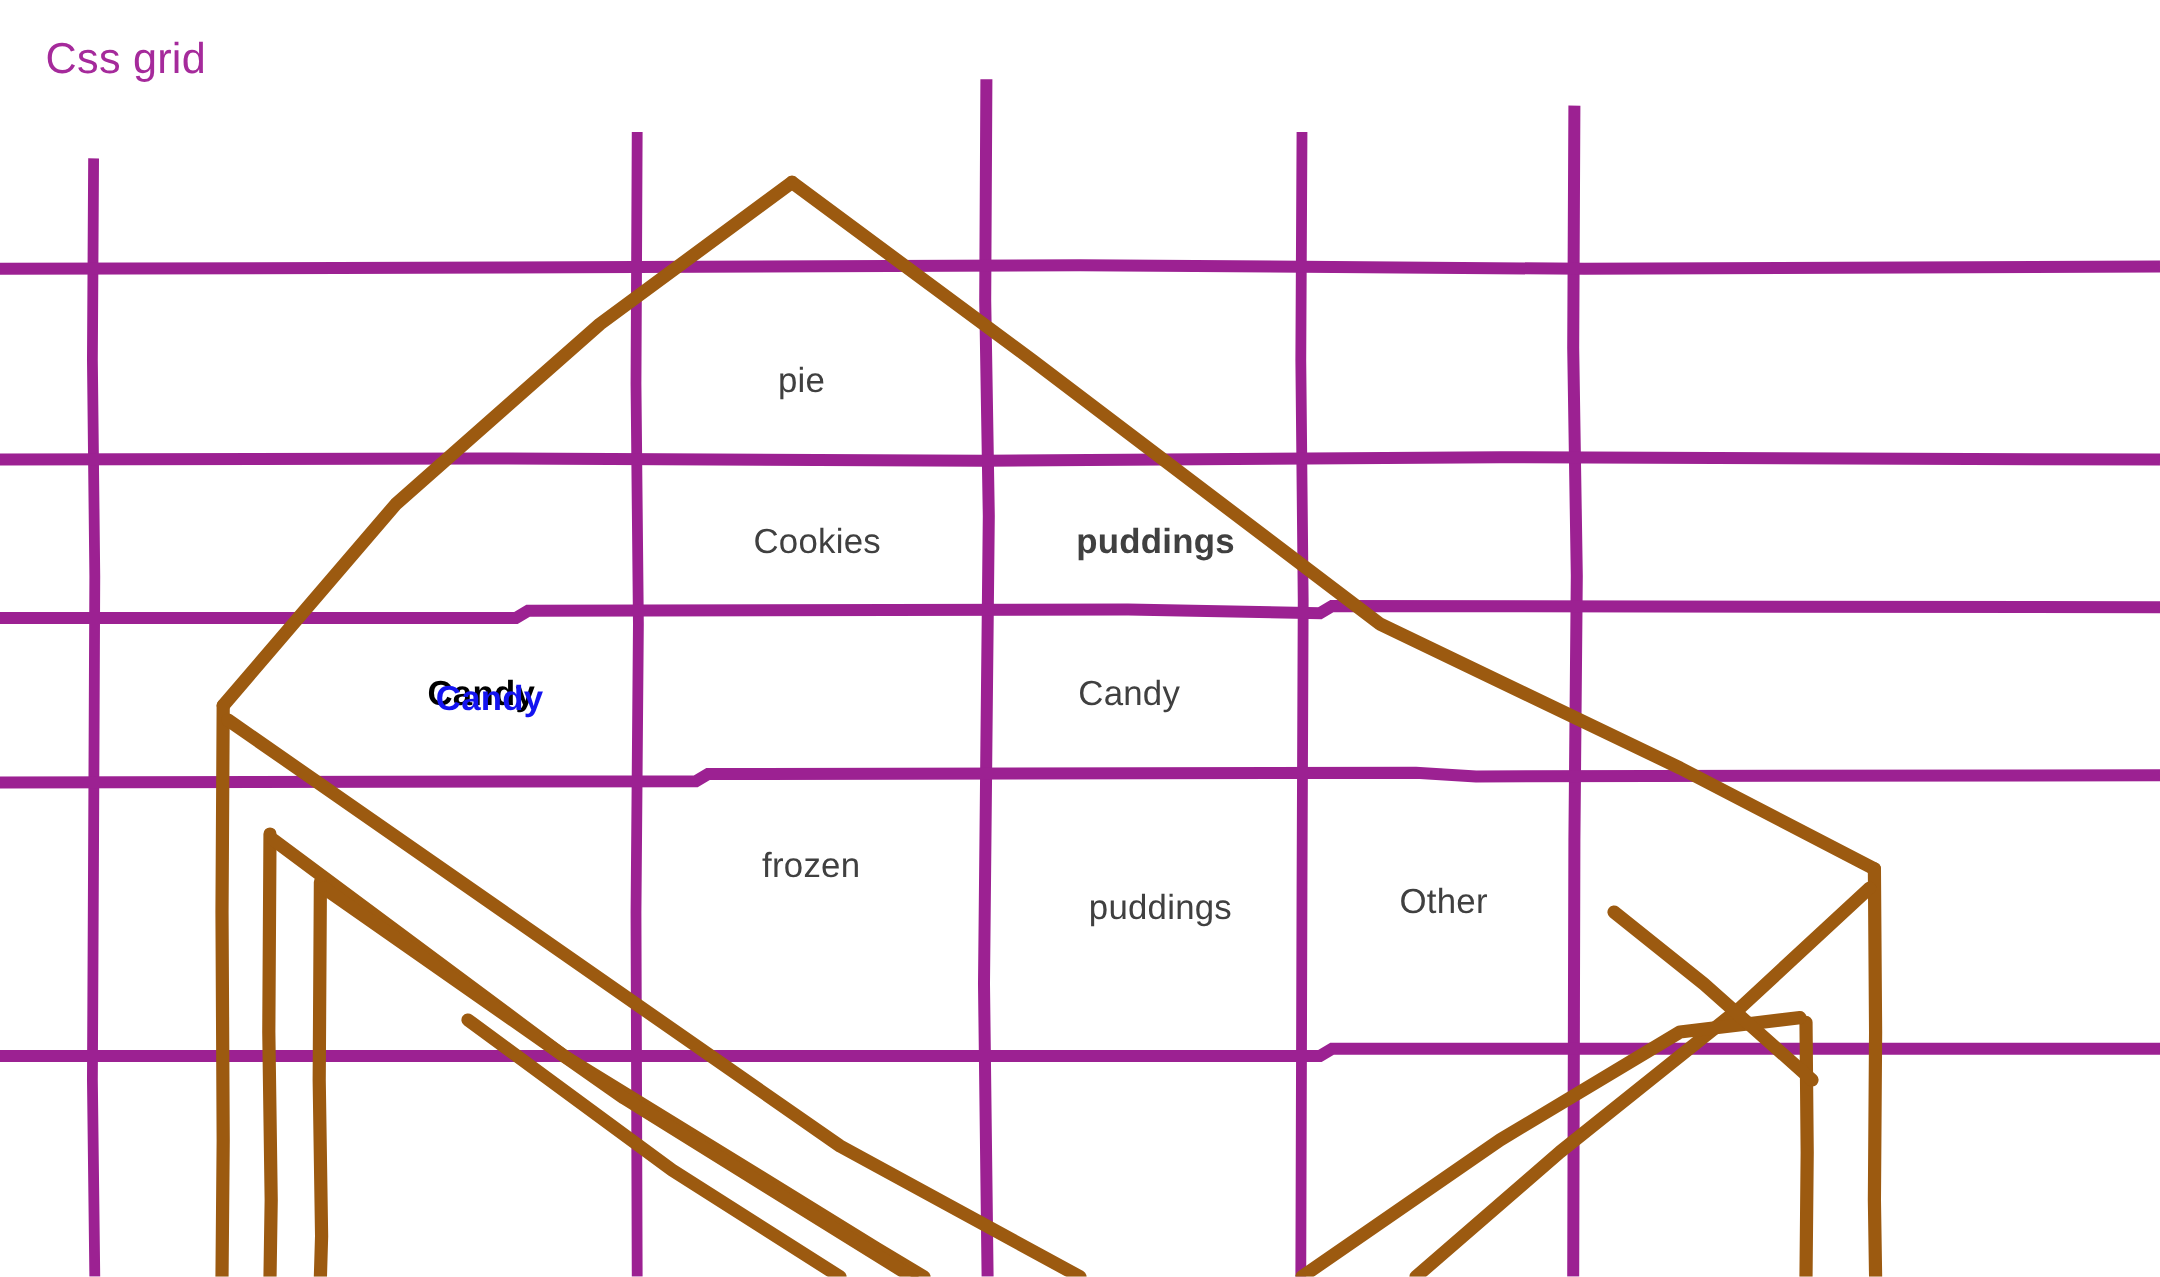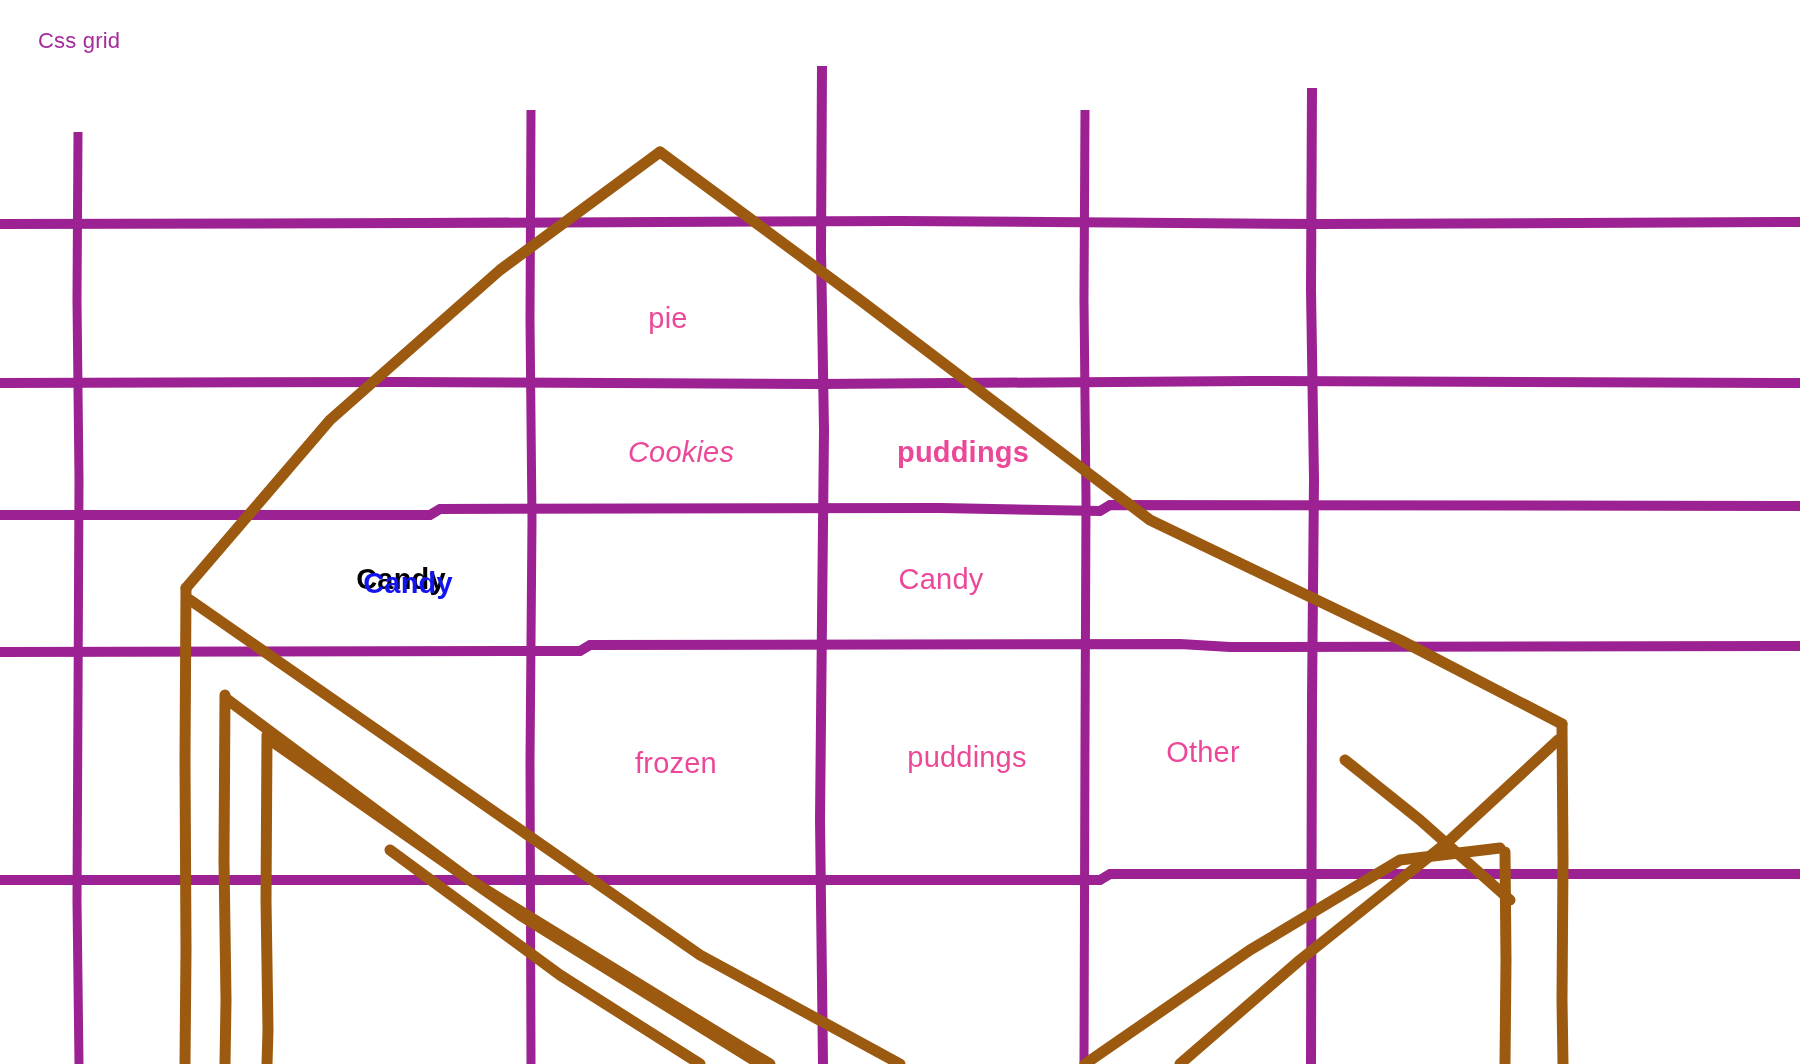--- a/index.html
+++ b/index.html
@@ -23,30 +23,30 @@
     left: 0;
     top: 0;
     width: 1800px;
     height: 1064px;
     display: block;
   }
   .title {
     position: absolute;
     left: 38px;
     top: 28px;
-    font-size: 22px;
+    font-size: 36px;
     color: #A52A9B;
     font-family: "Liberation Sans", sans-serif;
     white-space: nowrap;
     letter-spacing: 0.2px;
   }
   .cell-label {
     position: absolute;
     font-size: 29px;
-    color: #ec4899;
+    color: #404040;
     font-family: "Liberation Sans", sans-serif;
     white-space: nowrap;
     transform: translate(-50%, -50%);
     letter-spacing: 0.2px;
   }
   .cell-label.shadowed {
     color: #1414F0;
     font-weight: 700;
   }
   .cell-label.shadow-under {
@@ -105,28 +105,28 @@
       <path d="M390,850 L560,975 L700,1064"></path>
 
       <path d="M1345,760 L1420,820 L1510,900"></path>
     </g>
   </svg>
 
   <div class="title">Css grid</div>
 
   <div class="cell-label" style="left:668px; top:318px;">pie</div>
 
-  <div class="cell-label" style="left:681px; top:452px;font-style:italic;">Cookies</div>
+  <div class="cell-label" style="left:681px; top:452px;">Cookies</div>
 
   <div class="cell-label" style="left:963px; top:452px;font-weight:bold;">puddings</div>
 
   <div class="cell-label shadow-under" style="left:401px; top:579px;">Candy</div>
   <div class="cell-label shadowed" style="left:408px; top:583px;">Candy</div>
 
   <div class="cell-label" style="left:941px; top:579px;">Candy</div>
 
-  <div class="cell-label" style="left:676px; top:763px;">frozen</div>
+  <div class="cell-label" style="left:676px; top:722px;">frozen</div>
 
   <div class="cell-label" style="left:967px; top:757px;">puddings</div>
 
   <div class="cell-label" style="left:1203px; top:752px;text-align:center;">Other</div>
 
 </div>
 
 </body></html>

